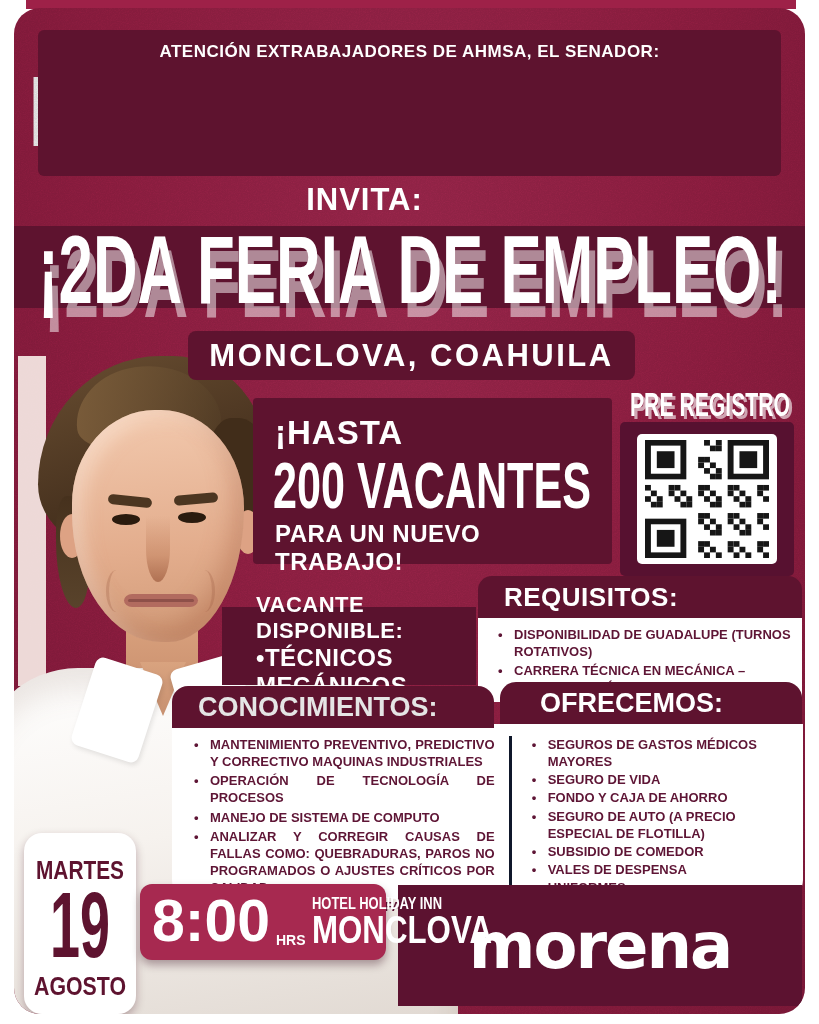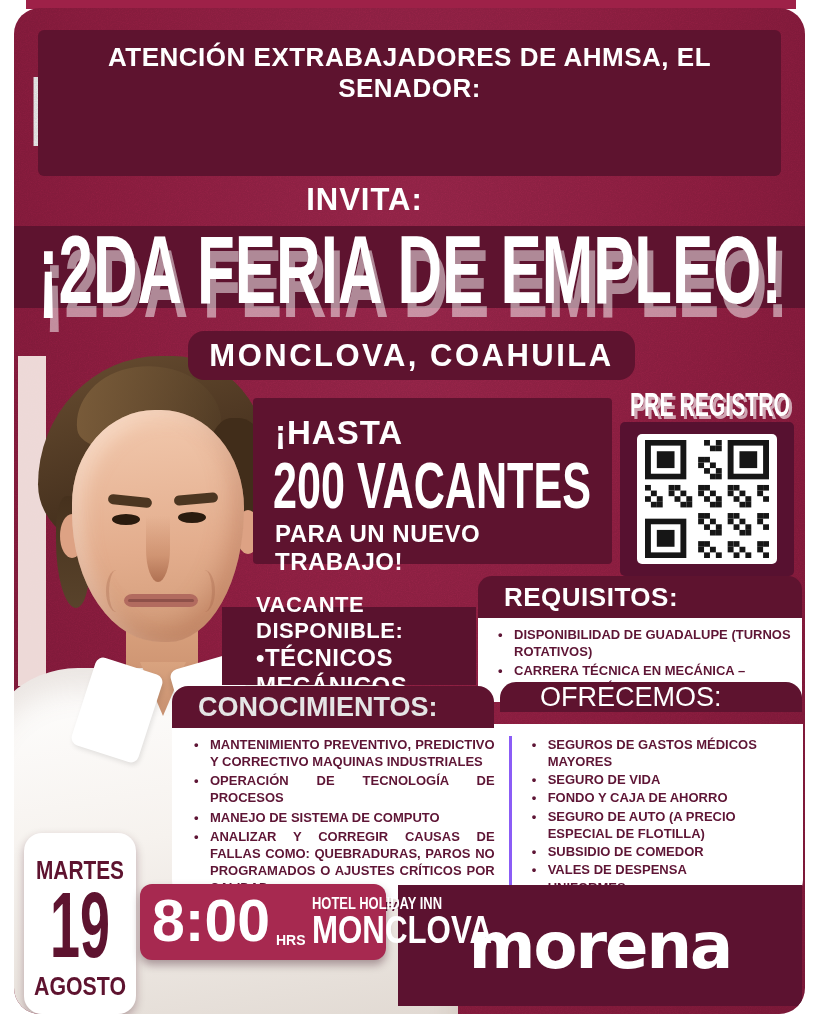--- a/index.html
+++ b/index.html
@@ -13,27 +13,27 @@
   #poster{
     left:14px;top:8px;width:791px;height:1006px;border-radius:26px;overflow:hidden;
     background:radial-gradient(ellipse at 50% 28%,#aa2b54 0%,#9e2148 55%,#8c1c40 100%);
   }
   .noise{left:0;top:0;width:791px;height:1006px;opacity:.14;pointer-events:none;z-index:1;}
   .panel{background:#5e132f;}
   svg.ct{display:block;overflow:visible;}
   svg.ct text{font-family:"Liberation Sans",sans-serif;font-weight:bold;fill:#ffffff;}
   
   .header-panel{left:24px;top:22px;width:743px;height:146px;border-radius:6px;z-index:3;text-align:center;}
-  .kicker{margin-top:12px;font-size:26px;font-weight:bold;color:#fff;letter-spacing:.5px;}
+  .kicker{margin-top:12px;font-size:17px;font-weight:bold;color:#fff;letter-spacing:.5px;}
   .name-svg{left:10px;top:54px;width:723px;height:90px;}
   
   .invite{left:0;top:174px;width:701px;text-align:center;font-size:31px;font-weight:bold;color:#fff;letter-spacing:1px;z-index:3;}
   .title-band{left:0;top:218px;width:791px;height:82px;z-index:2;}
   .title-svg{left:0;top:210px;width:791px;height:130px;z-index:3;}
-  .loc-pill{left:174px;top:323px;width:447px;height:49px;border-radius:16px;z-index:3;
+  .loc-pill{left:174px;top:323px;width:447px;height:49px;border-radius:8px;z-index:3;
     display:flex;align-items:center;justify-content:center;font-size:31px;font-weight:bold;color:#fff;letter-spacing:2.5px;}
   
   .photo{left:0;top:338px;width:430px;height:668px;z-index:2;}
   .photo *{position:absolute;}
   .photo-strip{left:4px;top:10px;width:28px;height:330px;background:rgba(246,233,229,.92);}
   .hair{left:24px;top:10px;width:232px;height:202px;z-index:2;
     background:linear-gradient(160deg,#63492e 10%,#4a3420 55%,#362413 100%);
     border-radius:58% 46% 40% 46%/70% 62% 34% 40%;}
   .hair::before{content:"";position:absolute;left:16%;top:5%;width:62%;height:42%;
     background:linear-gradient(100deg,#7a5c3a,rgba(85,64,39,.5));
@@ -88,27 +88,27 @@
   ul.blist li{position:relative;padding-left:22px;margin-bottom:2px;}
   ul.blist li::before{content:"•";position:absolute;left:6px;top:0;}
   
   .notice-band{left:208px;top:599px;width:254px;height:78px;background:#5a122e;z-index:4;
     display:flex;flex-direction:column;justify-content:center;padding-left:34px;box-sizing:border-box;}
   .notice-l1{font-size:22px;font-weight:bold;color:#fff;letter-spacing:.5px;}
   .notice-l2{font-size:24px;font-weight:bold;color:#fff;letter-spacing:.5px;}
   
   .kn-header{left:158px;top:678px;width:322px;height:42px;border-radius:16px 16px 0 0;z-index:4;
     display:flex;align-items:center;font-size:27px;font-weight:bold;color:#e5e5e5;padding-left:26px;box-sizing:border-box;}
-  .of-header{left:486px;top:674px;width:302px;height:30px;border-radius:16px 16px 0 0;z-index:4;
-    display:flex;align-items:center;font-size:27px;font-weight:normal;color:#fff;padding-left:40px;box-sizing:border-box;}
+  .of-header{left:486px;top:674px;width:302px;height:42px;border-radius:16px 16px 0 0;z-index:4;
+    display:flex;align-items:center;font-size:27px;font-weight:bold;color:#fff;padding-left:40px;box-sizing:border-box;}
   .lists-card{left:158px;top:716px;width:631px;height:174px;background:#fff;border-radius:0 0 18px 18px;z-index:3;
     display:flex;padding:12px 12px 8px 16px;box-sizing:border-box;}
   .kn-col{width:312px;}
   .kn-col ul.blist{text-align:justify;font-size:13px;}
-  .of-col{width:270px;margin-left:14px;border-left:3px solid #8b5cf6;padding-left:14px;}
+  .of-col{width:270px;margin-left:14px;border-left:3px solid #0f172a;padding-left:14px;}
   .of-col ul.blist li{margin-bottom:1px;}
   
   .date-card{left:10px;top:825px;width:112px;height:181px;background:#fff;border-radius:18px;z-index:5;
     display:flex;flex-direction:column;align-items:center;box-shadow:0 4px 10px rgba(60,8,28,.3);}
   .date-card svg.ct text{fill:#5e132f;}
   .time-card{left:126px;top:876px;width:246px;height:76px;background:#a72950;border-radius:12px;z-index:5;
     display:flex;align-items:center;padding:0 12px;box-sizing:border-box;box-shadow:0 5px 9px rgba(50,6,24,.35);}
   .hrs{font-size:14px;font-weight:bold;color:#fff;align-self:flex-end;margin:0 6px 12px 2px;}
   .addr-card{left:128px;top:948px;width:222px;height:60px;background:#a72950;border-radius:12px;z-index:5;
     display:flex;flex-direction:column;align-items:center;justify-content:center;box-shadow:0 4px 8px rgba(50,6,24,.3);}

